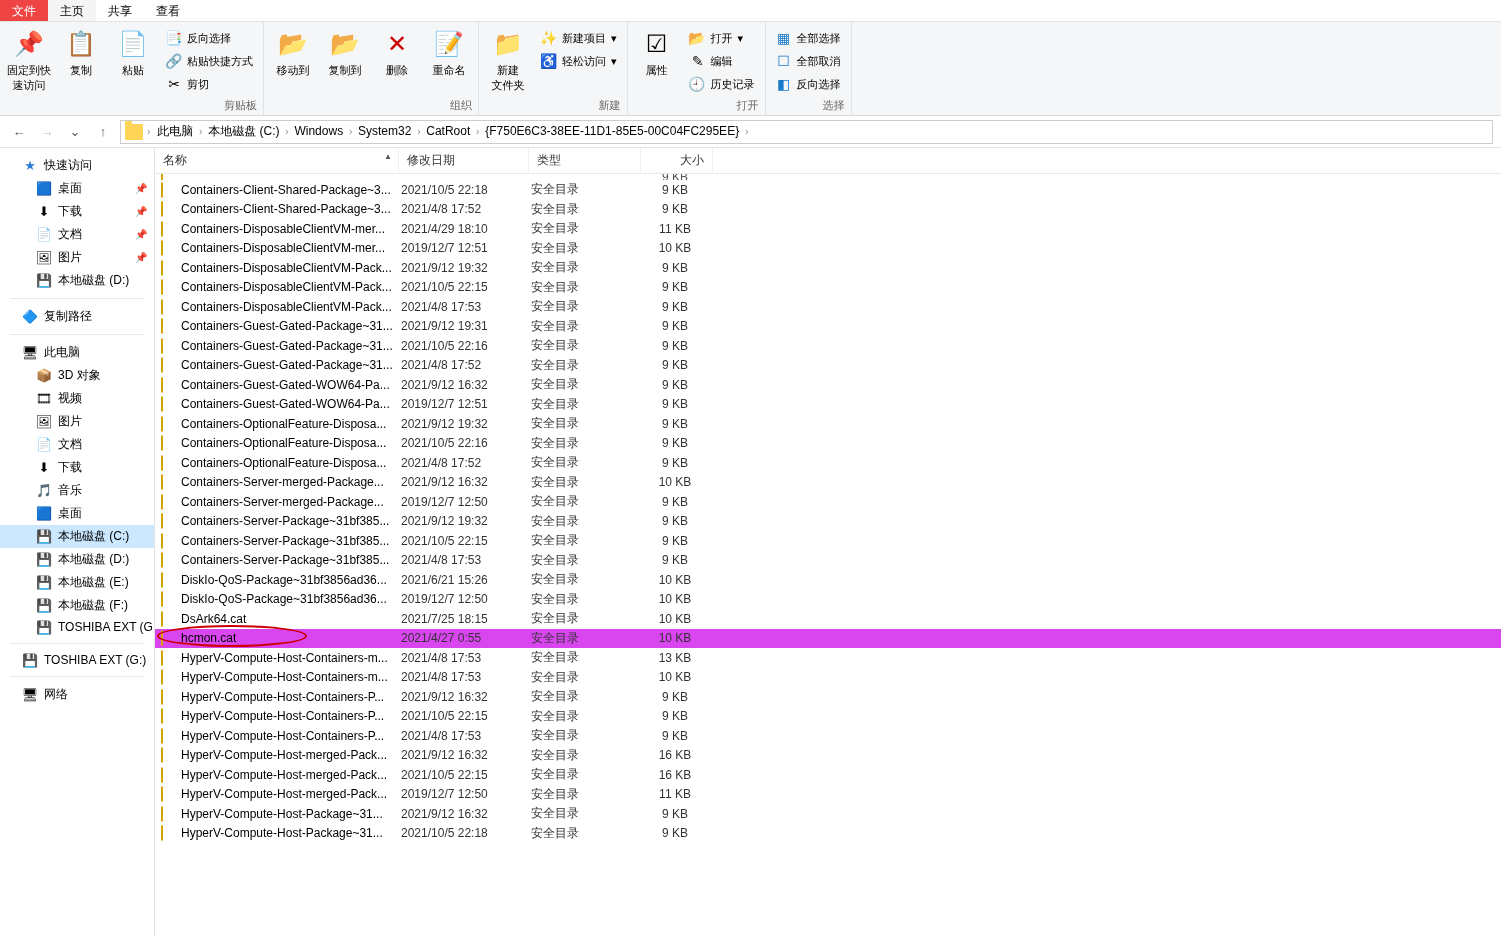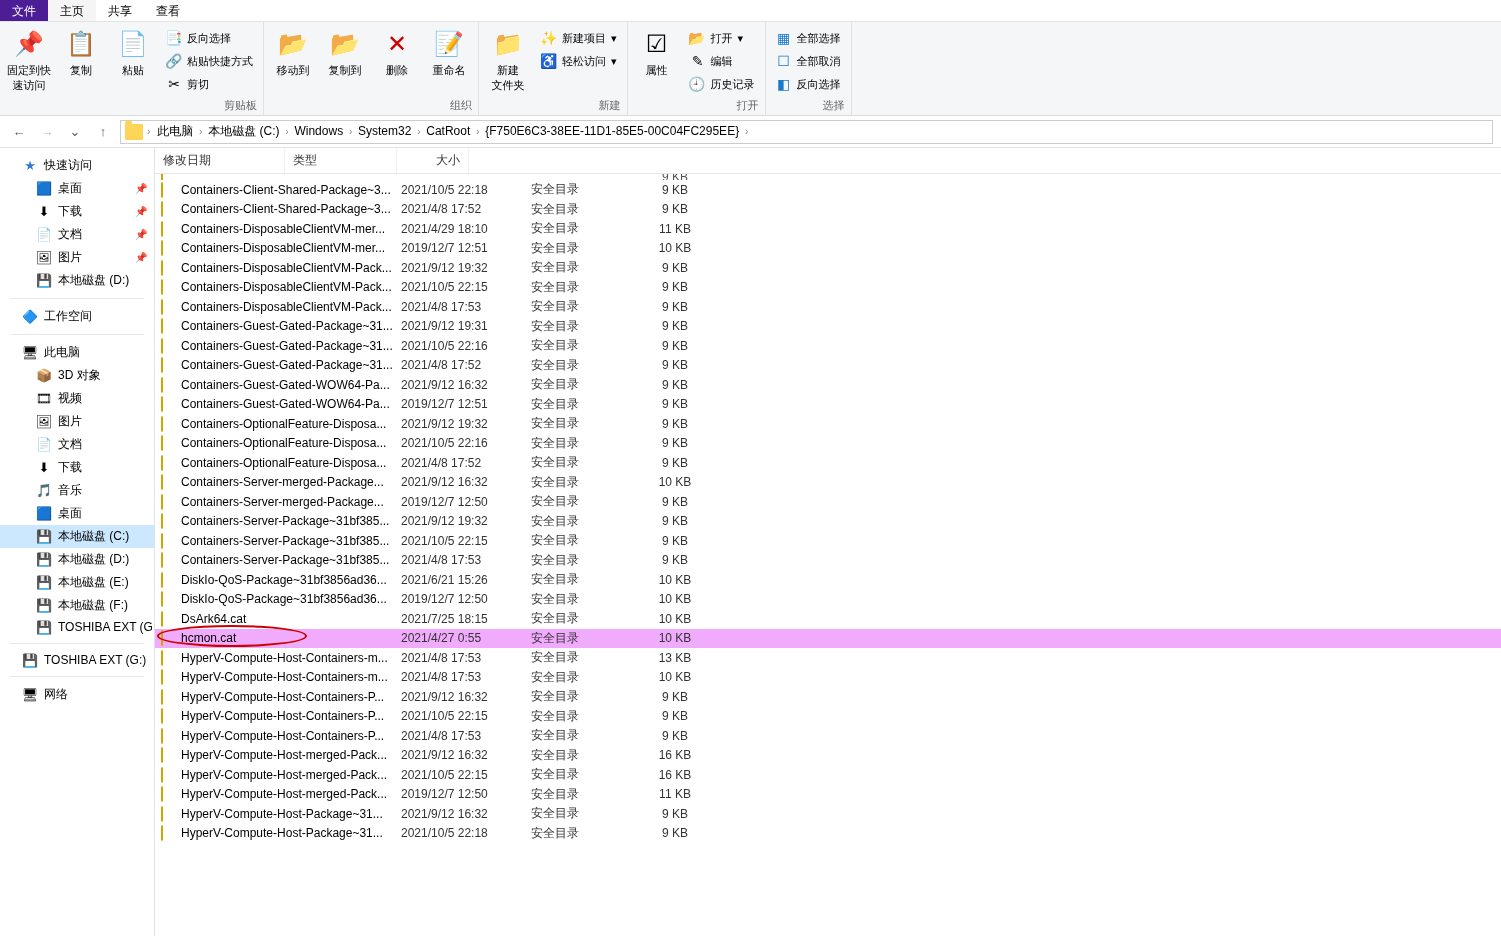--- a/index.html
+++ b/index.html
@@ -1,20 +1,20 @@
 <!DOCTYPE html>
 <html><head>
 <meta charset="utf-8">
 <style>
 * { margin: 0; padding: 0; box-sizing: border-box; font-family: "Microsoft YaHei", "Segoe UI", sans-serif; }
 body { width: 1501px; height: 936px; background: #fff; font-size: 12px; overflow: hidden; }
 
 .menubar { height: 22px; background: #fff; display: flex; border-bottom: 1px solid #e3e3e3; }
 .menubar .tab { padding: 3px 12px; cursor: pointer; }
-.menubar .tab.file { background: #4c1d95; color: #fff; }
+.menubar .tab.file { background: #ef4444; color: #fff; }
 .menubar .tab.active { background: #f5f5f5; }
 
 .ribbon { height: 94px; background: #f5f6f7; border-bottom: 1px solid #dadbdc; display: flex; }
 .rgroup { display: flex; flex-direction: column; border-right: 1px solid #e1e2e3; padding: 2px 6px 0; }
 .rgroup .body { flex: 1; display: flex; align-items: flex-start; gap: 6px; }
 .rgroup .label { text-align: right; font-size: 11px; color: #666; padding: 2px 0; }
 .rbtn-big { display: flex; flex-direction: column; align-items: center; width: 46px; padding-top: 4px; gap: 3px; font-size: 11px; text-align: center; cursor: pointer; }
 .rbtn-big .icon { width: 32px; height: 32px; display: flex; align-items: center; justify-content: center; font-size: 24px; }
 .rbtn-small { display: flex; align-items: center; gap: 5px; padding: 2px 4px; font-size: 11px; cursor: pointer; white-space: nowrap; }
 .rbtn-small .icon { width: 16px; height: 16px; font-size: 14px; display: inline-flex; align-items: center; justify-content: center; }
@@ -42,21 +42,21 @@
 .listing { flex: 1; overflow-y: auto; position: relative; }
 .col-headers { display: flex; position: sticky; top: 0; background: #fff; border-bottom: 1px solid #e8e8e8; }
 .col-headers .col { padding: 4px 8px; border-right: 1px solid #f0f0f0; font-size: 12px; color: #333; position: relative; cursor: pointer; }
 .col-headers .col.sorted::after { content: "▲"; position: absolute; right: 6px; font-size: 8px; color: #555; }
 .col.name { width: 244px; }
 .col.date { width: 130px; }
 .col.type { width: 112px; }
 .col.size { width: 72px; text-align: right; }
 
 .row { display: flex; align-items: center; height: 19.5px; padding-left: 6px; cursor: pointer; }
-.row.selected { background: #f0abfc; }
+.row.selected { background: #d946ef; }
 .row .ficon { width: 16px; height: 14px; margin-right: 4px; }
 .cat-icon { width: 14px; height: 12px; background: linear-gradient(#fff3b0, #ffd34d); border: 1px solid #d4a500; border-radius: 2px; position: relative; }
 .cat-icon::after { content: ""; position: absolute; left: 2px; right: 2px; bottom: 1px; height: 3px; background: #3a9c3a; border-radius: 1px; }
 .row .name { width: 220px; overflow: hidden; text-overflow: ellipsis; white-space: nowrap; }
 .row .date { width: 130px; color: #333; }
 .row .type { width: 112px; color: #333; }
 .row .size { width: 72px; text-align: center; padding-right: 8px; color: #333; }
 .row.partial .name, .row.partial .date, .row.partial .type, .row.partial .size { color: #555; }
 
 .circle-annot { position: absolute; border: 2px solid #c00; border-radius: 50%; pointer-events: none; }
@@ -229,21 +229,21 @@
           <span class="pin">📌</span>
         </div>
         <div class="nav-item lvl1">
           <span class="nicon">💾</span>
           <span>本地磁盘 (D:)</span>
         </div>
       </div>
     <div class="nav-sep"></div>
     <div class="nav-item lvl0">
         <span class="nicon">🔷</span>
-        <span>工作空间</span>
+        <span>复制路径</span>
       </div>
     <div class="nav-sep"></div>
     <div class="nav-item lvl0">
         <span class="nicon">🖥</span>
         <span>此电脑</span>
       </div>
     <div id="nav-thispc">
         <div class="nav-item lvl1">
           <span class="nicon">📦</span>
           <span>3D 对象</span>
@@ -302,20 +302,21 @@
       </div>
     <div class="nav-sep"></div>
     <div class="nav-item lvl0">
         <span class="nicon">🖥</span>
         <span>网络</span>
       </div>
   </div>
 
   <div class="listing">
     <div class="col-headers">
+      <div class="col name sorted">名称</div>
       <div class="col date">修改日期</div>
       <div class="col type">类型</div>
       <div class="col size">大小</div>
     </div>
     <div id="rows">
         <div class="row partial" style="height: 6px; overflow: hidden;">
           <span class="ficon"><span class="cat-icon"></span></span>
           <span class="name"></span>
           <span class="date"></span>
           <span class="type"></span>

